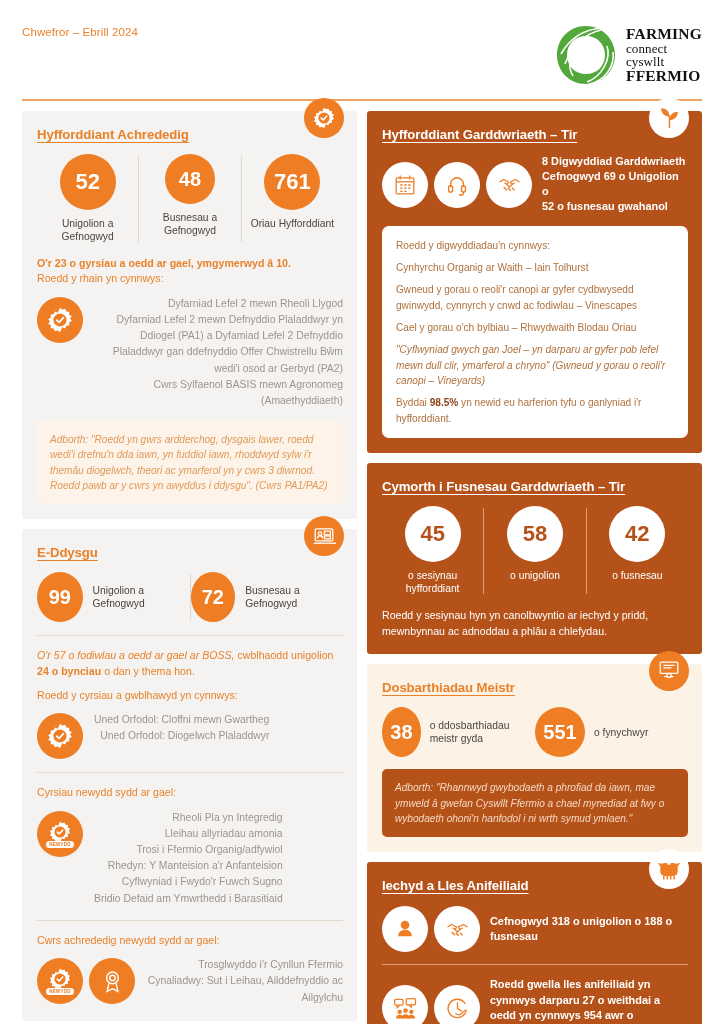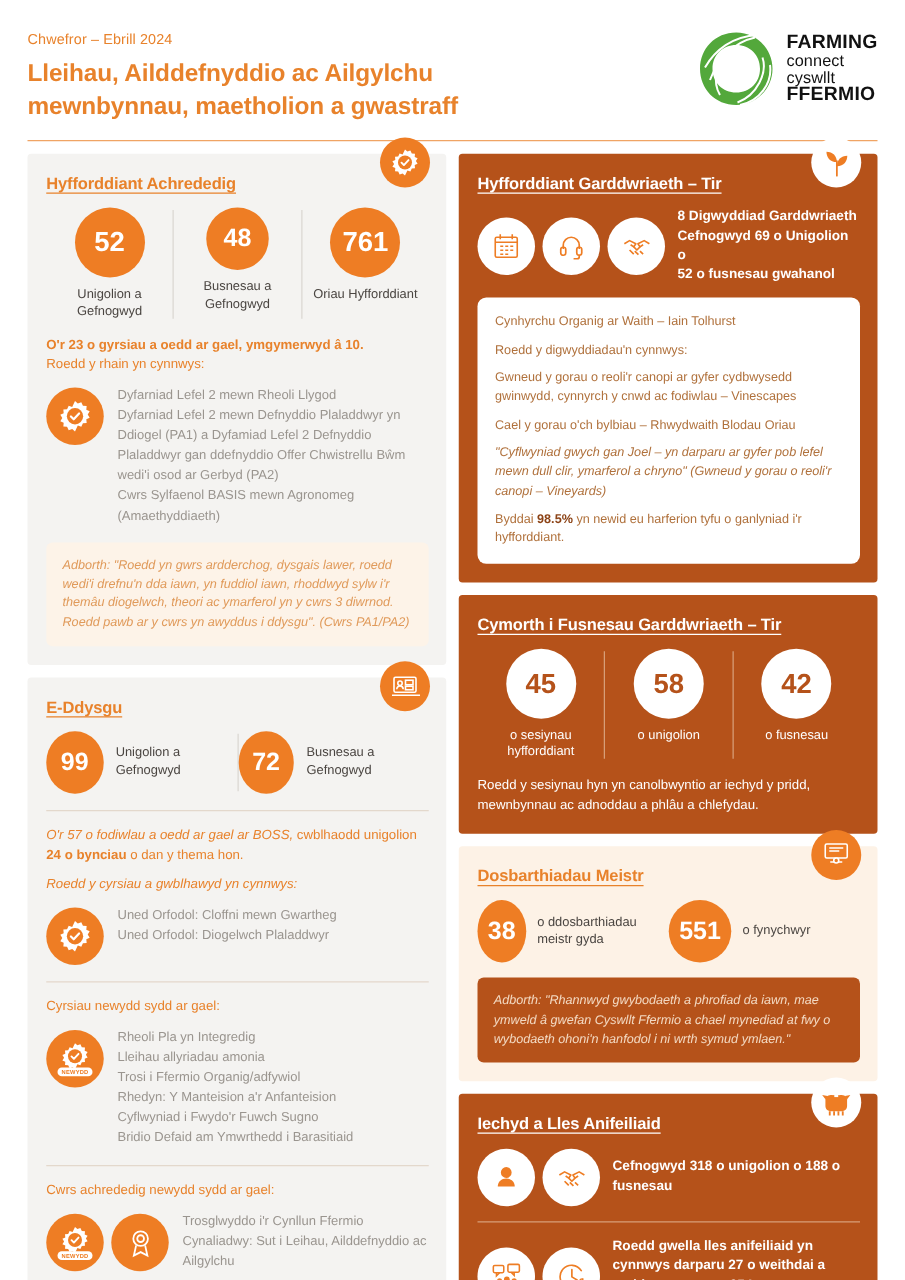--- a/index.html
+++ b/index.html
@@ -12,21 +12,21 @@
   }
   .page { position: relative; width: 724px; height: 876px; padding: 0; }
 
   
   .header { display: flex; align-items: flex-start; justify-content: space-between;
             padding: 22px 22px 0 22px; }
   .header-left { padding-top: 4px; }
   .date-line { color: #E8822B; font-size: 11.5px; letter-spacing: .1px; margin-bottom: 9px; }
   .main-title { color: #E8822B; font-size: 19.5px; font-weight: bold; line-height: 1.33;
                 letter-spacing: -.1px; }
-  .logo-wrap { display: flex; align-items: center; gap: 9px; padding-top: 2px; }
+  .logo-wrap { display: flex; align-items: center; gap: 9px; padding-top: 2px; font-family: Liberation Serif, serif; }
   .logo-mark { width: 62px; height: 62px; flex: 0 0 62px; }
   .logo-text { line-height: 1.02; }
   .lt1 { font-size: 15.5px; font-weight: bold; color: #111; letter-spacing: .2px; }
   .lt2 { font-size: 13px; color: #111; letter-spacing: .1px; }
   .lt3 { font-size: 13px; color: #111; letter-spacing: .1px; margin-top: 0; }
   .lt4 { font-size: 15.5px; font-weight: bold; color: #111; letter-spacing: .2px; }
 
   .hr-top { height: 1.5px; background: #F0A464; margin: 13px 22px 0 22px; }
 
   
@@ -62,25 +62,25 @@
   .c-56 { width: 56px; height: 56px; font-size: 22px; }
   .c-50 { width: 50px; height: 50px; font-size: 20px; }
   .stat-label { font-size: 10.3px; text-align: center; line-height: 1.32; color: #4A4541; }
   .sl-white { color: #ffffff; }
 
   
   .body-txt { font-size: 10.6px; line-height: 1.48; color: #4A4541; }
   .body-txt.bold { font-weight: bold; }
   .body-txt.orange { color: #E8822B; }
   .body-txt.white { color: #ffffff; }
-  .mt8 { margin-top: 8px; font-style: italic; }
+  .mt8 { margin-top: 8px; }
   .mt10 { margin-top: 12px; }
   .mt12 { margin-top: 12px; }
 
-  .list-row { display: flex; gap: 11px; align-items: flex-start; margin-top: 9px; }
+  .list-row { display: flex; gap: 11px; align-items: flex-start; margin-top: 9px; text-align: right; }
   .list-icons { display: flex; gap: 6px; flex: 0 0 auto; padding-top: 1px; }
   .ico-circ { width: 46px; height: 46px; border-radius: 50%; background: #EE7D24;
               display: flex; align-items: center; justify-content: center; flex-direction: column; }
   .ico-circ.wht { background: #ffffff; }
   .newydd-tag { font-size: 4.6px; font-weight: bold; color: #EE7D24; background: #fff;
                 border-radius: 4px; padding: 1px 3px; margin-top: -3px; letter-spacing: .2px; }
   .ul-plain { list-style: none; }
   .ul-plain li { font-size: 10.4px; line-height: 1.55; color: #9A958F; }
 
   .divider { height: 1px; background: #E3D8CC; margin: 13px 0 0 0; }
@@ -103,24 +103,20 @@
   svg { display: block; }
 </style>
 </head>
 <body>
 
 <div class="page">
 
   <div class="header">
     <div class="header-left">
       <div class="date-line">Chwefror – Ebrill 2024</div>
-      <div class="main-title">
-        <div>Lleihau, Ailddefnyddio ac Ailgylchu</div>
-        <div>mewnbynnau, maetholion a gwastraff</div>
-      </div>
     </div>
     <div class="logo-wrap">
       <div class="logo-mark">
         <svg viewBox="0 0 62 62" width="62" height="62" aria-hidden="true">
           <g fill="#53A83B">
             <path d="M31 2 C14 2 2 15 2 31 C2 47 14 60 31 60 C47 60 60 47 60 31 C60 15 47 2 31 2 Z
                      M31 12 C42 12 50 20 50 31 C50 42 42 50 31 50 C20 50 12 42 12 31 C12 20 20 12 31 12 Z"></path>
           </g>
           <g fill="none" stroke="#ffffff" stroke-width="1.6">
             <path d="M10 40 C16 24 28 10 46 6"></path>
@@ -333,22 +329,22 @@
               </svg>
             </div>
           </div>
           <div class="txts">
             <div>8 Digwyddiad Garddwriaeth</div>
             <div>Cefnogwyd 69 o Unigolion o</div>
             <div>52 o fusnesau gwahanol</div>
           </div>
         </div>
         <div class="dark-inner-white">
+          <p>Roedd y digwyddiadau'n cynnwys:</p>
           <p>Cynhyrchu Organig ar Waith – Iain Tolhurst</p>
-          <p>Roedd y digwyddiadau'n cynnwys:</p>
           <p>Gwneud y gorau o reoli'r canopi ar gyfer cydbwysedd gwinwydd, cynnyrch y cnwd ac fodiwlau – Vinescapes</p>
           <p>Cael y gorau o'ch bylbiau – Rhwydwaith Blodau Oriau</p>
           <p class="ital">"Cyflwyniad gwych gan Joel – yn darparu ar gyfer pob lefel mewn dull clir, ymarferol a chryno" (Gwneud y gorau o reoli'r canopi – Vineyards)</p>
           <p><span>Byddai </span><b>98.5%</b><span> yn newid eu harferion tyfu o ganlyniad i'r hyfforddiant.</span></p>
         </div>
       </div>
 
       <div class="card card-dark">
         <div class="card-title t-white">Cymorth i Fusnesau Garddwriaeth – Tir</div>
         <div class="stat-row">

